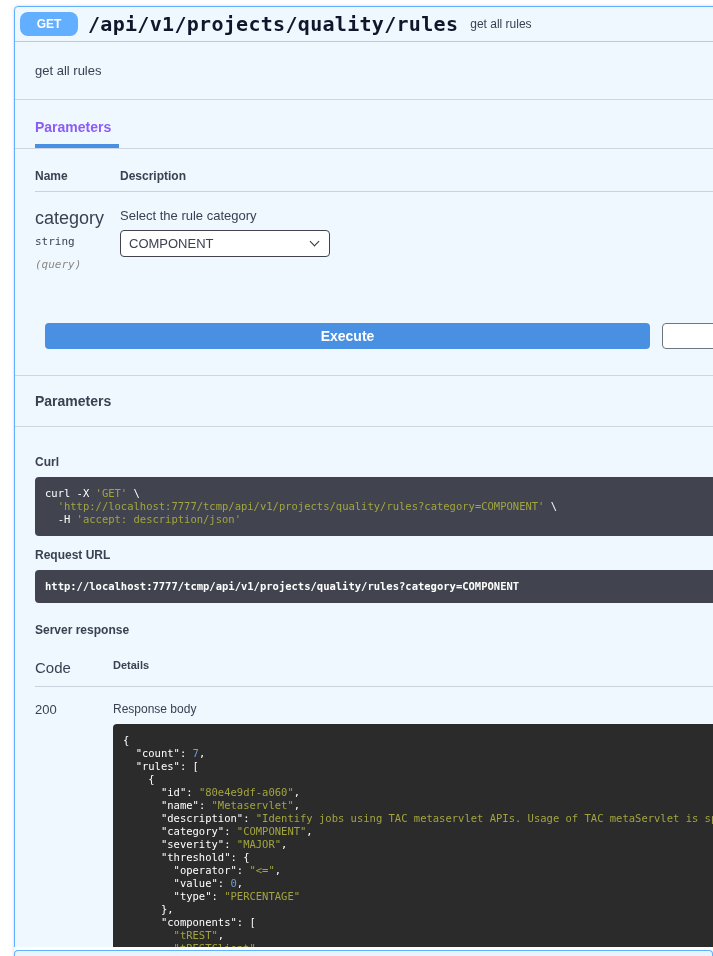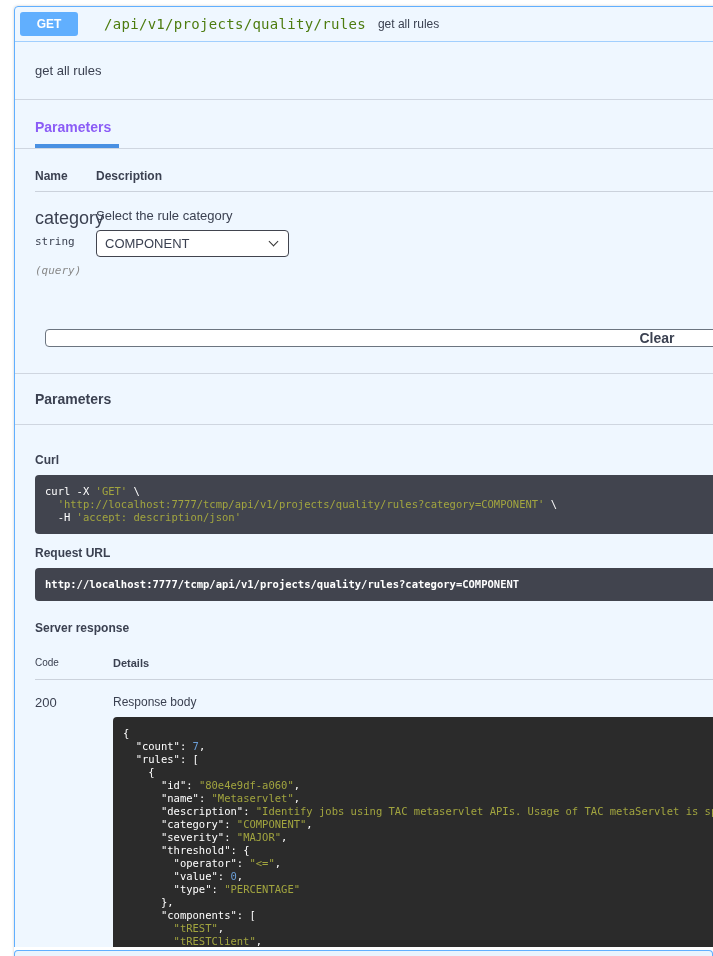--- a/index.html
+++ b/index.html
@@ -6,42 +6,42 @@
   body{margin:0;background:#fff}
   .viewport{position:relative;width:713px;height:956px;overflow:hidden;background:#fff;
     font-family:"Liberation Sans",sans-serif;color:#3b4151}
   .inner{width:1300px;padding:6px 0 0 14px}
 
   .opblock{border:1px solid var(--method-get,#61affe);border-radius:4px;
     background:rgba(97,175,254,.1);box-shadow:0 0 3px rgba(0,0,0,.19)}
   .opblock-summary{display:flex;align-items:center;padding:5px;cursor:pointer;
     border-bottom:1px solid rgba(97,175,254,.55)}
   .method{display:inline-block;width:58px;text-align:center;background:var(--method-get,#61affe);
-    color:#fff;font-weight:700;font-size:12px;padding:5px 0;border-radius:3px;margin-right:16px}
-  .path{font-family:"DejaVu Sans Mono",monospace;font-size:14px;font-weight:400;
-    letter-spacing:.3px;padding:0 10px;color:#4d7c0f}
+    color:#fff;font-weight:700;font-size:12px;padding:5px 0;border-radius:8px;margin-right:0}
+  .path{font-family:"DejaVu Sans Mono",monospace;font-size:20px;font-weight:700;
+    letter-spacing:.3px;padding:0 10px;color:#0f172a}
   .summary-desc{font-size:12px;margin-left:2px;color:#3b4151}
 
   .op-description{padding:21px 20px;font-size:13px;border-bottom:1px solid rgba(59,65,81,.18)}
 
   .tab-header{padding:18px 20px 0;border-bottom:1px solid rgba(59,65,81,.18)}
   .tab-item{display:inline-block;font-size:14px;font-weight:700;color:#8b5cf6;
     padding:0 8px 9px 0;border-bottom:4px solid var(--execute-blue,#4990e2);cursor:pointer}
 
   .params-wrap{padding:0 20px}
   .params-head{display:flex;border-bottom:1px solid rgba(59,65,81,.2);
     padding:20px 0 8px;font-size:12px;font-weight:700}
-  .col-name{width:61px;flex-shrink:0}
+  .col-name{width:85px;flex-shrink:0}
   .col-desc{flex:1}
   .param-row{display:flex;padding:16px 0 46px}
   .p-name{font-size:18px}
   .p-type{font-family:"DejaVu Sans Mono",monospace;font-size:11px;font-weight:400;margin-top:6px}
-  .p-in{font-family:"DejaVu Sans Mono",monospace;font-size:11px;font-style:italic;color:#888;margin-top:16px}
+  .p-in{font-family:"DejaVu Sans Mono",monospace;font-size:11px;font-style:italic;color:#888;margin-top:10px}
   .p-desc{font-size:13px;margin-bottom:7px}
-  .select-wrap{position:relative;width:193px}
+  .select-wrap{position:relative;width:210px}
   .select-wrap select{width:100%;appearance:none;-webkit-appearance:none;border:1px solid #41444e;
     border-radius:4px;background:#fff;font-size:13px;padding:5px 26px 5px 8px;
     font-family:"Liberation Sans",sans-serif;color:#3b4151;cursor:pointer}
   .select-arrow{position:absolute;right:12px;top:8px;width:7px;height:7px;
     border-right:1.5px solid #333;border-bottom:1.5px solid #333;transform:rotate(45deg);pointer-events:none}
 
   .execute-wrap{display:flex;gap:12px;padding:6px 30px 26px}
   .btn-execute{flex:1;background:var(--execute-blue,#4990e2);border:none;color:#fff;font-weight:700;
     font-size:14px;padding:5px 0;border-radius:4px;cursor:pointer;font-family:"Liberation Sans",sans-serif}
   .btn-clear{flex:1;background:#fff;border:1px solid #6c7580;color:#3b4151;font-weight:700;
@@ -53,21 +53,21 @@
   .block-label{font-size:12px;font-weight:700;margin:12px 0 8px}
   .block-label.first{margin-top:8px}
   pre.code{font-family:"DejaVu Sans Mono",monospace;font-size:10.5px;line-height:13px;color:#fff;
     border-radius:4px;padding:10px;white-space:pre;overflow:hidden;margin:0}
   .curl-block{background:#41444e}
   .url-block{background:#41444e;font-weight:700;padding:7px 10px}
   .server-label{margin-top:20px}
   .resp-head{display:flex;border-bottom:1px solid rgba(59,65,81,.2);padding:14px 0 10px;margin-top:2px}
   .resp-col-code{width:78px;flex-shrink:0}
   .resp-col-det{flex:1}
-  .resp-head .resp-col-code{font-size:10px}
+  .resp-head .resp-col-code{font-size:15px}
   .resp-head .resp-col-det{font-size:11px;font-weight:600}
   .resp-row{display:flex;padding-top:15px}
   .status-code{font-size:13px}
   .resp-body-label{font-size:12px;margin-bottom:8px}
   .response-block{background:#2b2b2b}
 
   .tk{color:#fff}
   .ts,.ts2{color:var(--code-string,#a2a53f)}
   .tn{color:var(--code-number,#6b9fd8)}
 
@@ -112,20 +112,21 @@
               <select>
                 <option>COMPONENT</option>
               </select>
               <span class="select-arrow"></span>
             </div>
           </div>
         </div>
       </div>
 
       <div class="execute-wrap">
+        <button class="btn-execute">Execute</button>
         <button class="btn-clear">Clear</button>
       </div>
 
       <div class="section-header">
         <span>Parameters</span>
       </div>
 
       <div class="responses-inner">
         <div class="block-label first">Curl</div>
         <pre class="code curl-block">curl -X <span class="ts2">'GET'</span> \

